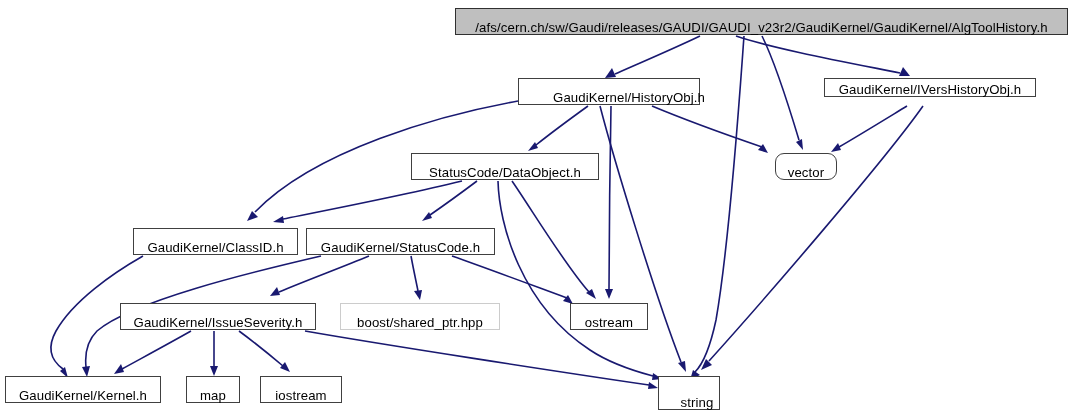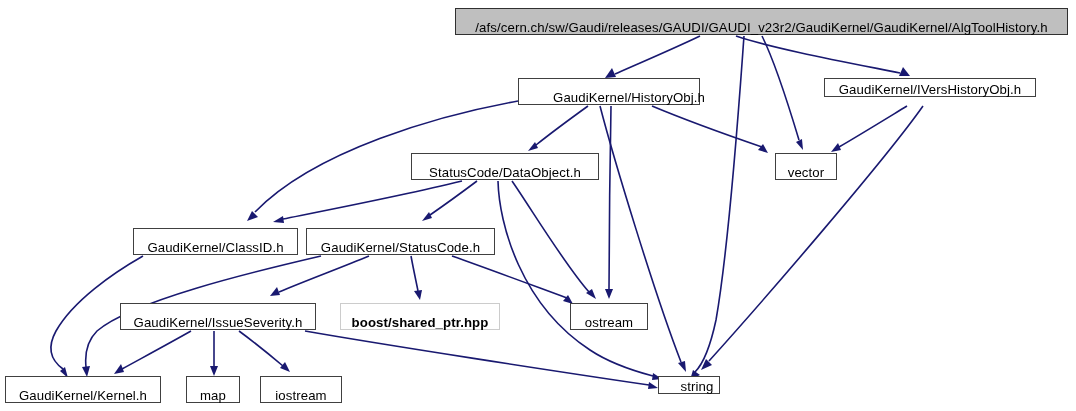--- a/index.html
+++ b/index.html
@@ -39,21 +39,20 @@
   }
   .node.root {
     background: #bfbfbf;
     border: 1px solid #303030;
   }
   .node.sys {
     border: 1px solid #404040;
   }
   .node.ext {
     border: 1px solid #cccccc;
-    font-weight: bold;
   }
   .node-label {
     pointer-events: none;
   }
 </style>
 </head>
 <body>
 
 <div id="graph">
 
@@ -143,21 +142,21 @@
   </div>
 
   <div class="node" style="left:824px; top:78px; width:212px; height:19px;">
     <span class="node-label">GaudiKernel/IVersHistoryObj.h</span>
   </div>
 
   <div class="node" style="left:411px; top:153px; width:188px; height:27px;">
     <span class="node-label">StatusCode/DataObject.h</span>
   </div>
 
-  <div class="node sys" style="left:775px; top:153px; width:62px; height:27px;">
+  <div class="node sys" style="left:775px; top:153px; width:62px; height:27px;border-radius:9px;">
     <span class="node-label">vector</span>
   </div>
 
   <div class="node" style="left:121px; top:228px; width:165px; height:27px;margin-left:12px;">
     <span class="node-label">GaudiKernel/ClassID.h</span>
   </div>
 
   <div class="node" style="left:306px; top:228px; width:189px; height:27px;">
     <span class="node-label">GaudiKernel/StatusCode.h</span>
   </div>
@@ -179,17 +178,17 @@
   </div>
 
   <div class="node sys" style="left:186px; top:376px; width:54px; height:27px;">
     <span class="node-label">map</span>
   </div>
 
   <div class="node sys" style="left:260px; top:376px; width:82px; height:27px;">
     <span class="node-label">iostream</span>
   </div>
 
-  <div class="node sys" style="left:658px; top:376px; width:62px; height:18px;padding-left:16px;">
+  <div class="node sys" style="left:658px; top:376px; width:62px; height:34px;padding-left:16px;">
     <span class="node-label">string</span>
   </div>
 
 </div>
 
 </body></html>

